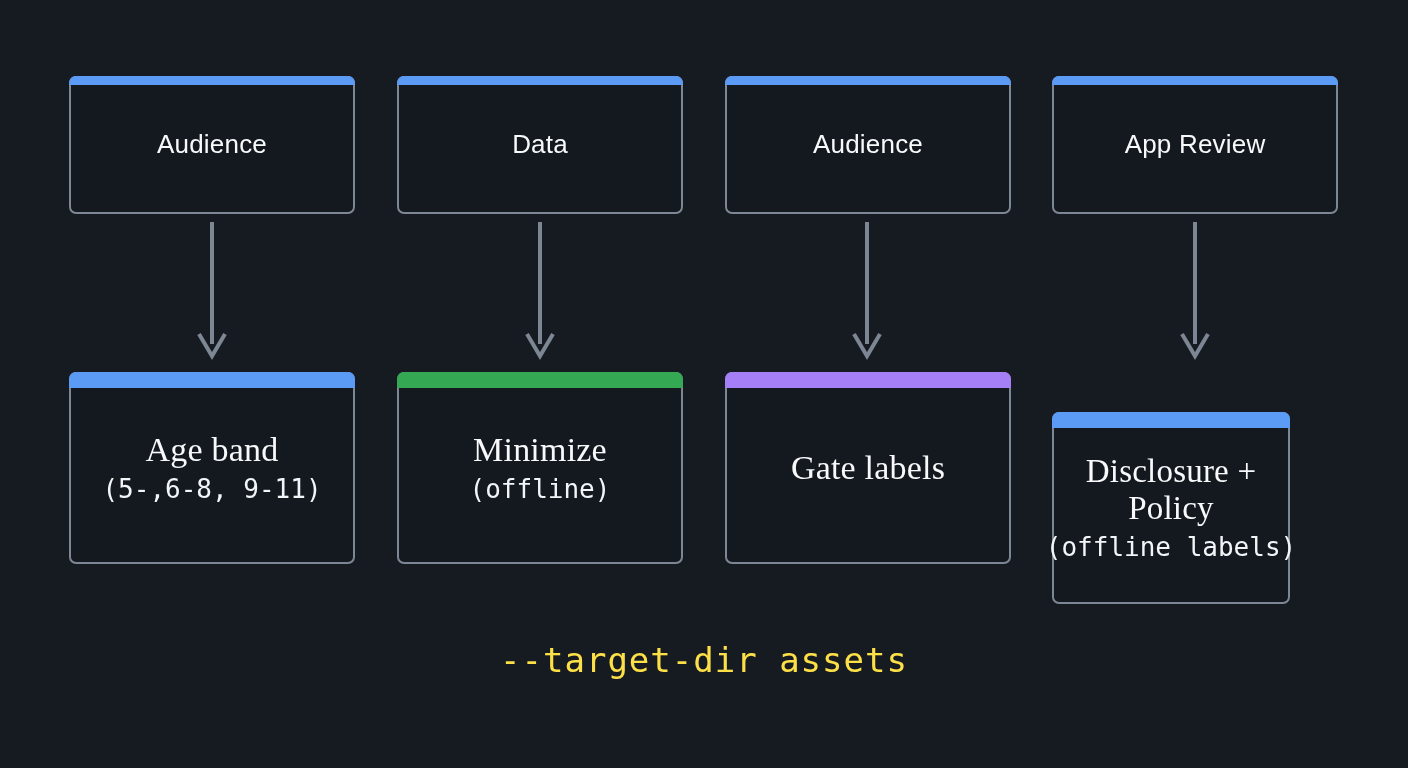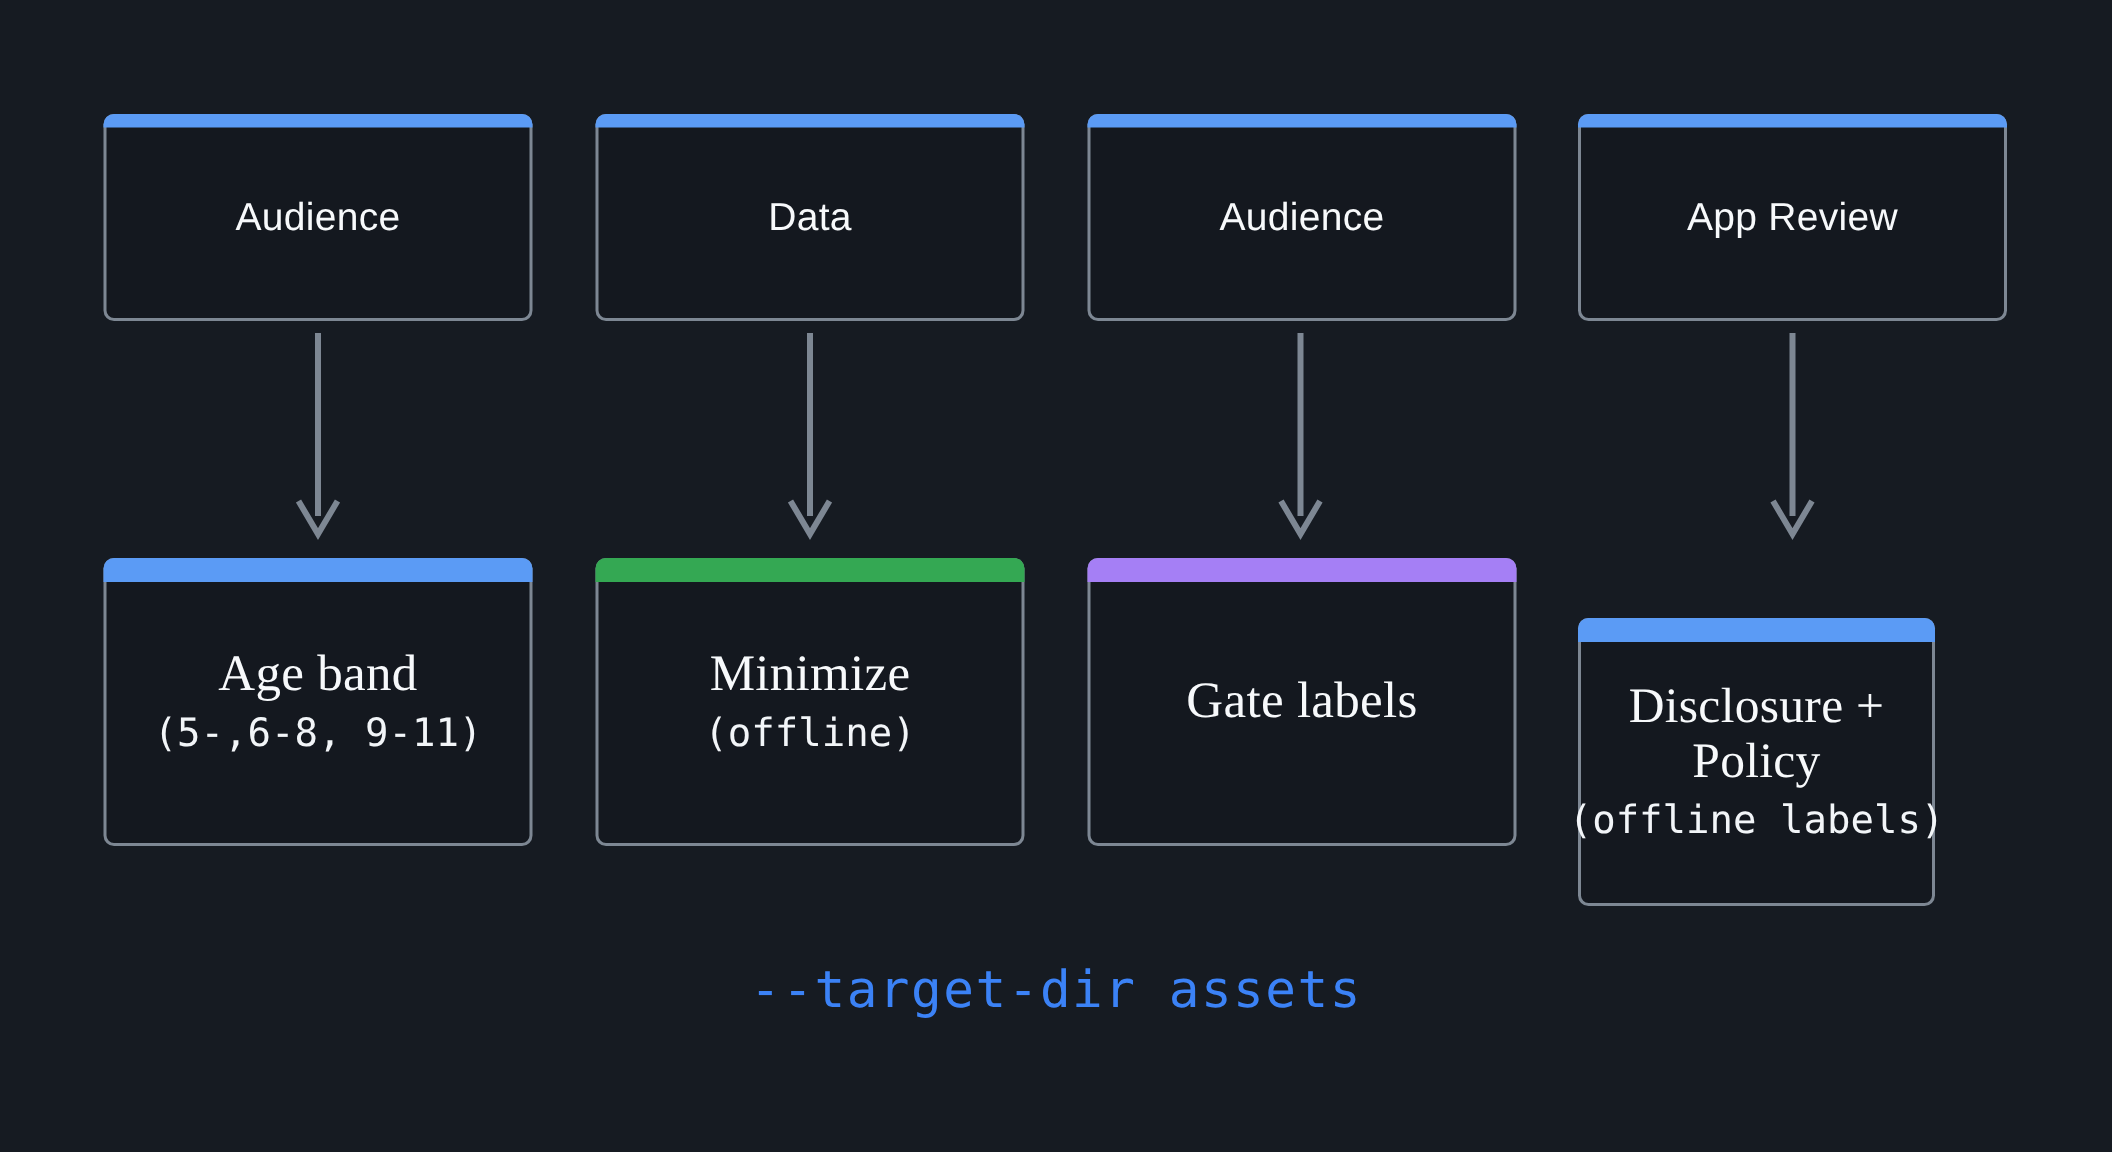--- a/index.html
+++ b/index.html
@@ -83,21 +83,21 @@
   }
   .arrow svg { display: block; }
 
   
   #caption {
     position: absolute;
     left: 0;
     right: 0;
     top: 640px;
     text-align: center;
-    color: #3b82f6;
+    color: #fde047;
     font-family: "DejaVu Sans Mono", "Liberation Mono", monospace;
     font-size: 34px;
     letter-spacing: 1px;
     white-space: pre;
   }
 </style>
 </head>
 <body>
 
 <div id="canvas">

